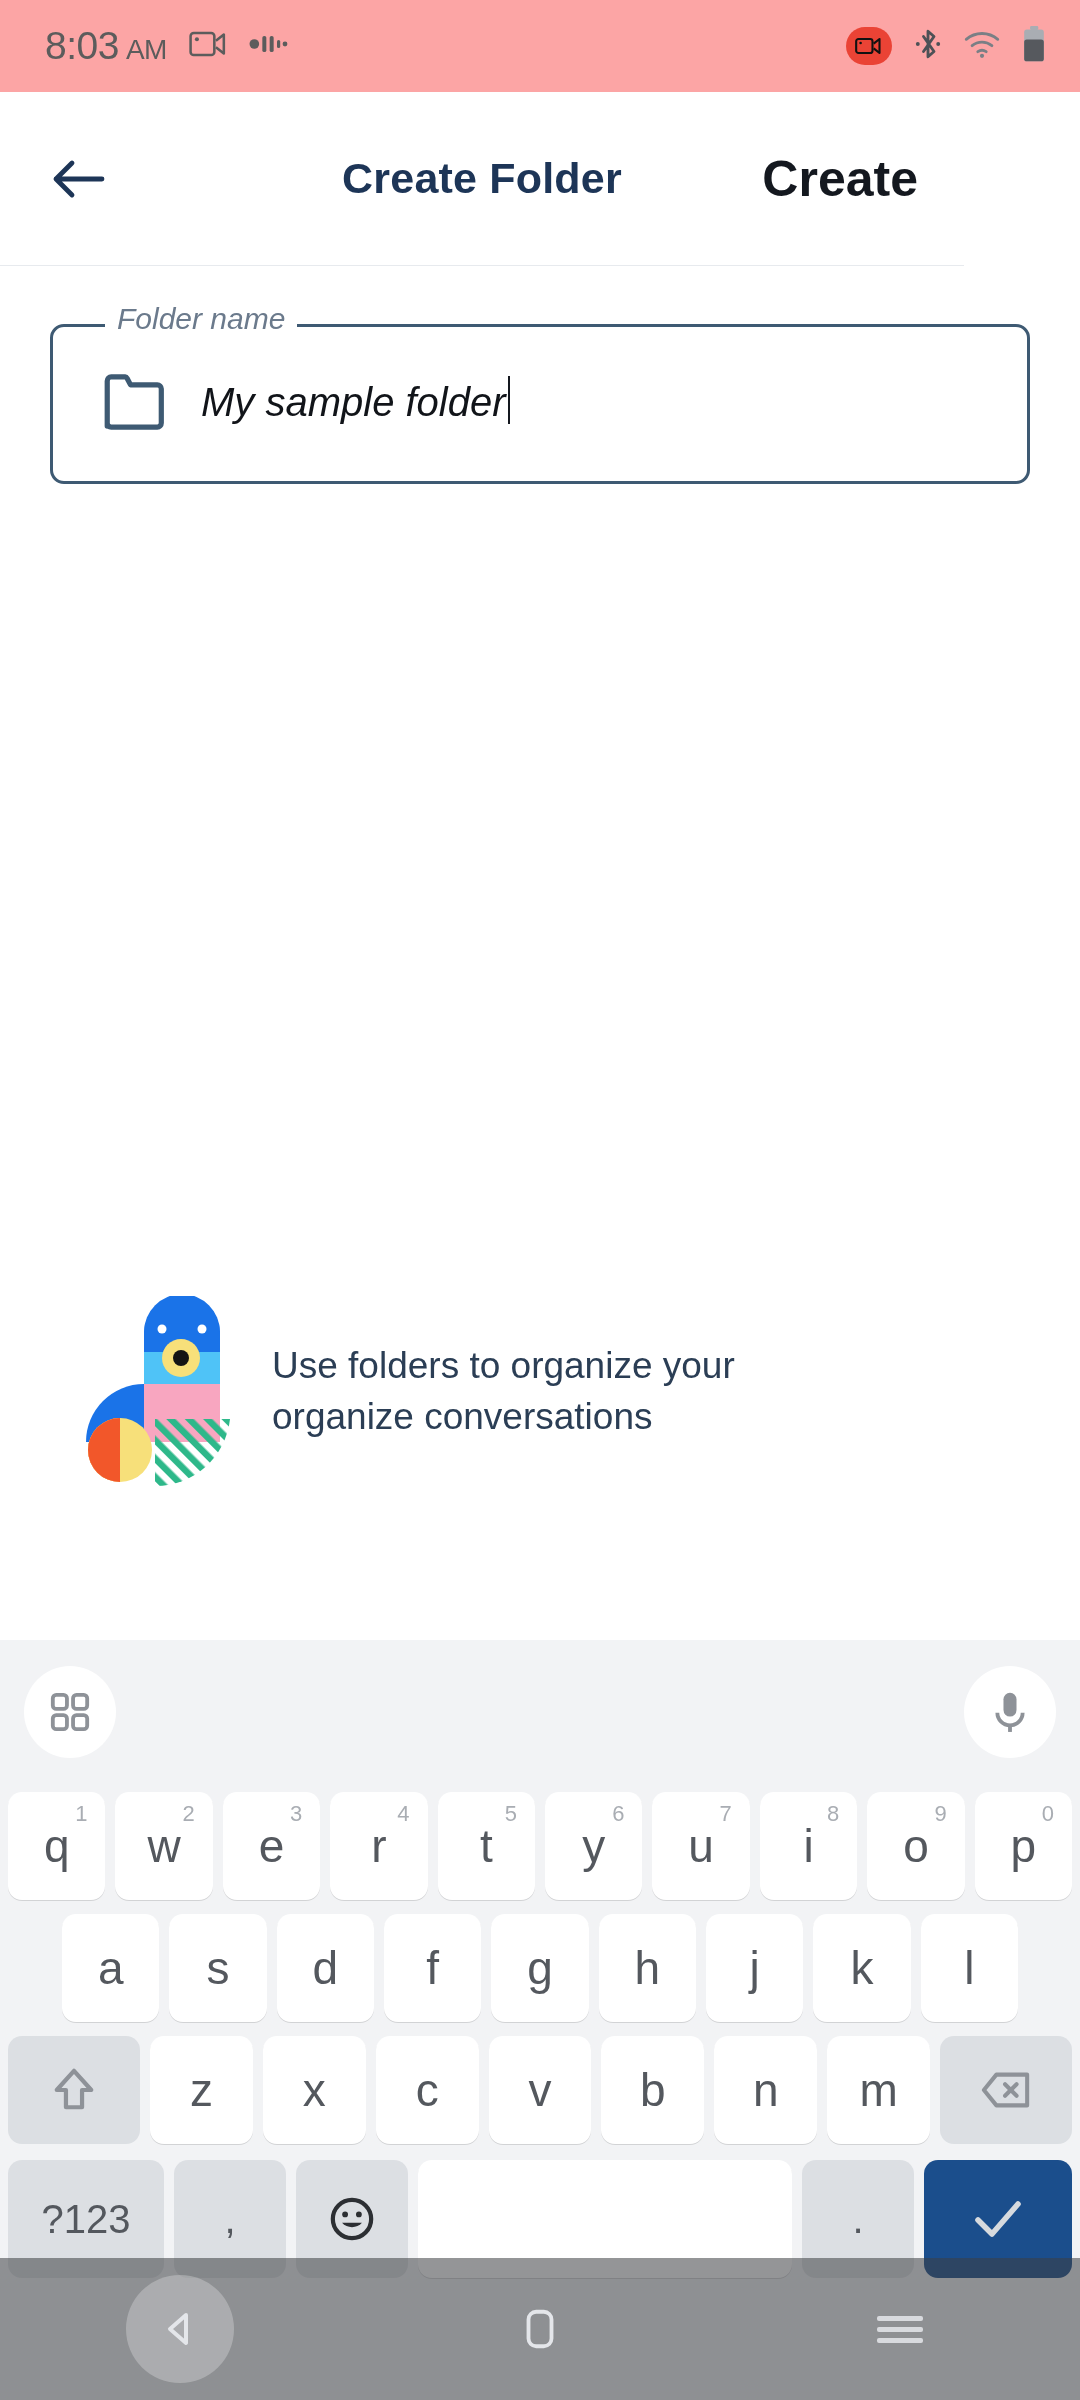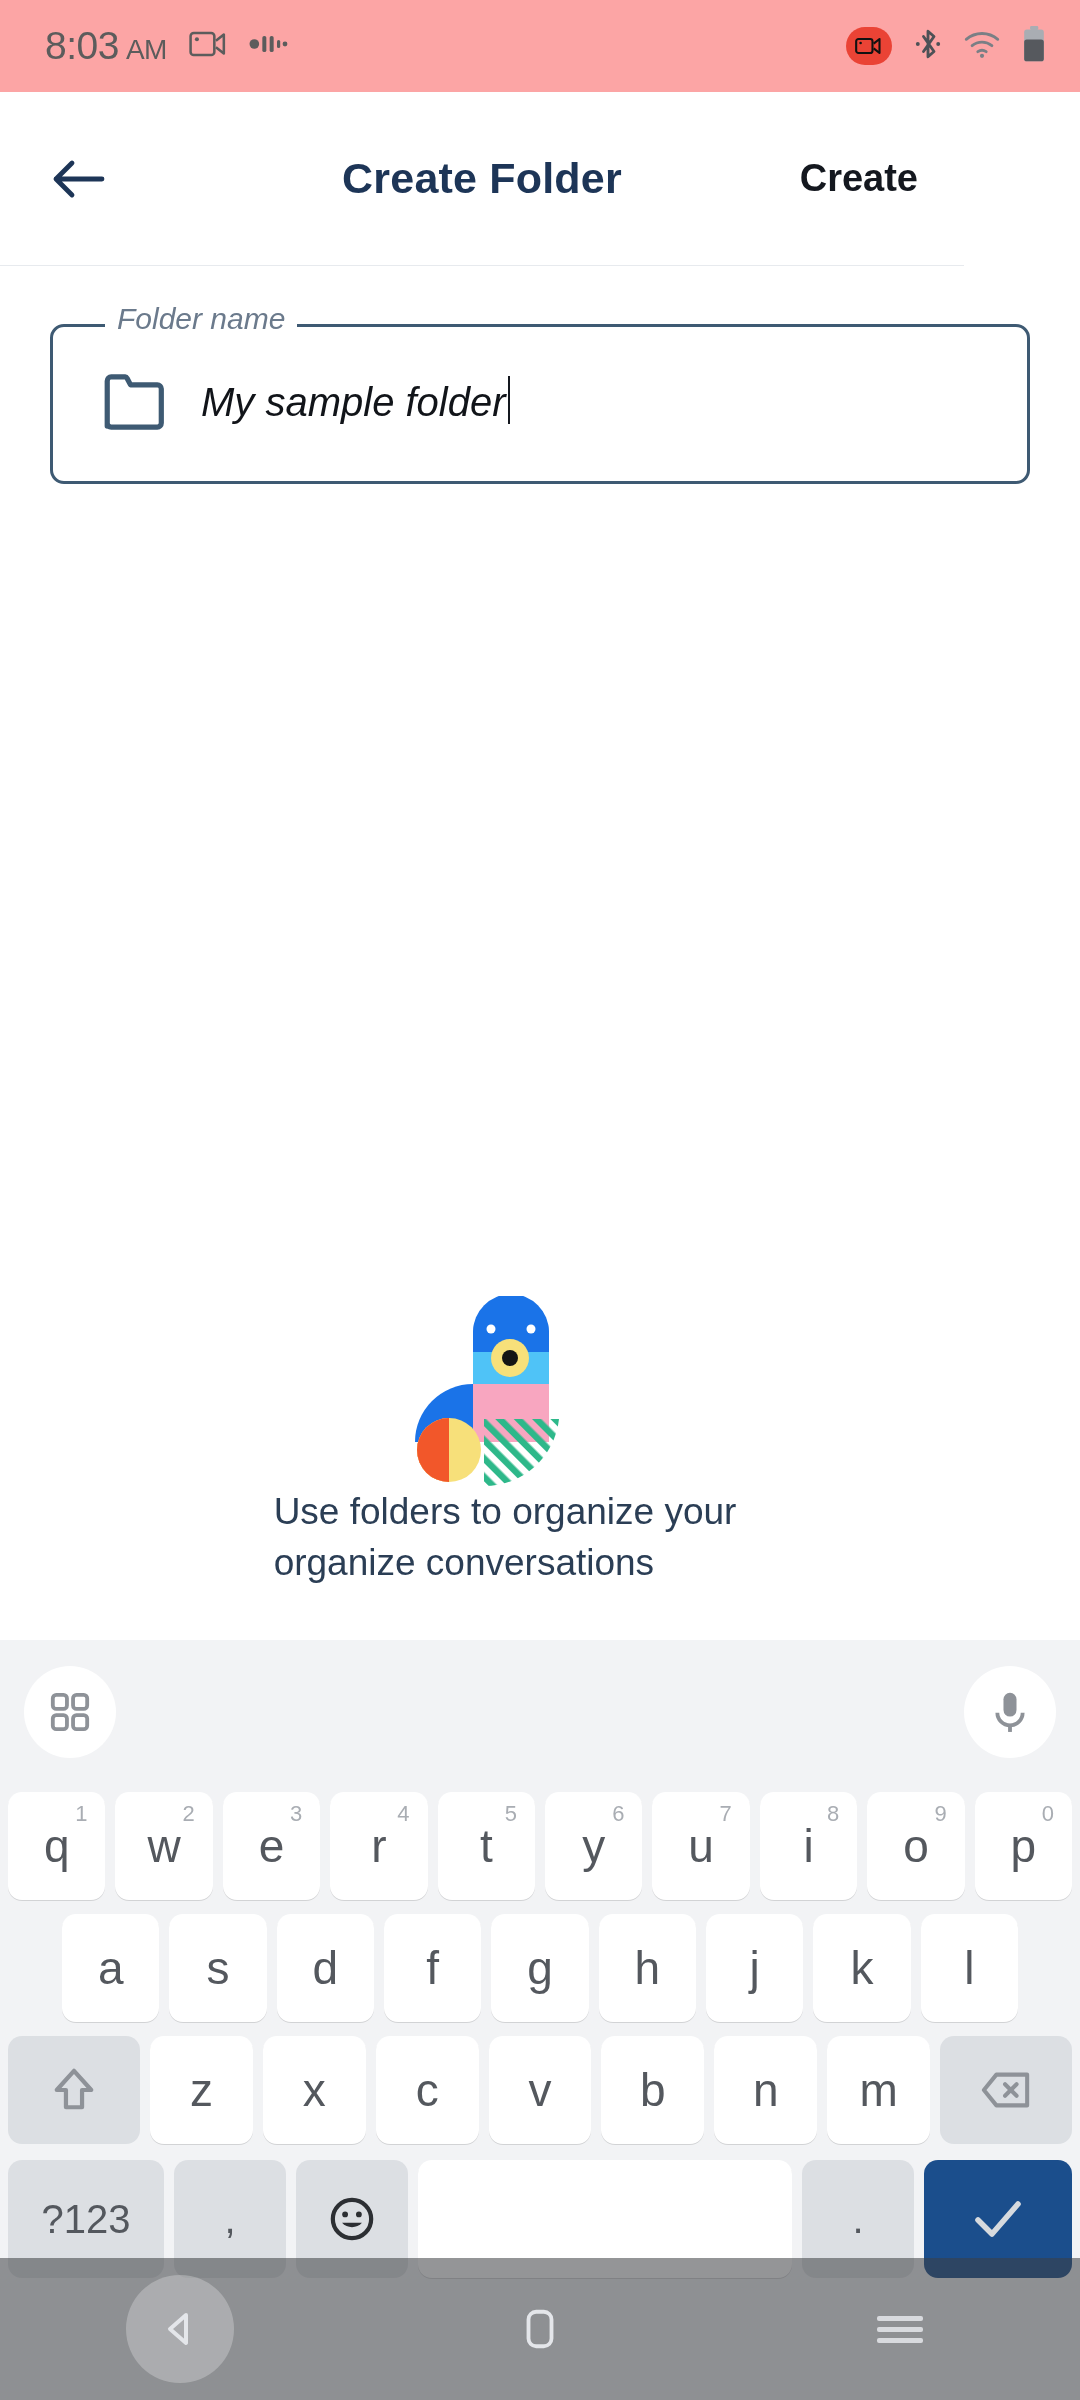--- a/index.html
+++ b/index.html
@@ -31,21 +31,21 @@
     background:#ffffff; display:flex; align-items:center; padding:0 42px;
     border-bottom:1px solid #e7eaee;
   }
   #back-button { width:72px; height:72px; display:flex; align-items:center; justify-content:center; }
   #app-title {
     position:absolute; left:0; right:0; text-align:center;
     font-size:43px; font-weight:bold; color:#1d3557; letter-spacing:0.2px;
     pointer-events:none;
   }
   #create-button {
-    margin-left:auto; font-size:38px; font-weight:bold; color:#14181f;
+    margin-left:auto; font-size:50px; font-weight:bold; color:#14181f;
     position:relative; z-index:2; padding:10px 4px;
   }
 
   
   #content { position:absolute; top:266px; left:0; width:1080px; height:1374px; background:#fff; }
 
   #folder-field {
     position:absolute; left:50px; top:58px; width:980px; height:160px;
     border:3px solid #3e5a73; border-radius:14px; background:#fff;font-style:italic;
   }
@@ -59,21 +59,21 @@
     line-height:74px; white-space:nowrap;
   }
   .caret-inline {
     display:inline-block; width:2px; height:48px; background:#14181f;
     vertical-align:-8px; margin-left:2px;
   }
 
   
   #empty-state {
     position:absolute; left:0; top:1030px; width:888px;
-    display:flex; align-items:center; padding-left:80px;flex-direction:column;
+    display:flex; align-items:center; padding-left:80px;
   }
   #empty-illustration { width:150px; height:190px; flex:0 0 auto; }
   #empty-text {
     margin-left:42px; font-size:37px; line-height:51px; color:#2b3e55;
     max-width:570px;
   }
 
   
   #keyboard {
     position:absolute; left:0; top:1640px; width:1080px; height:760px;

